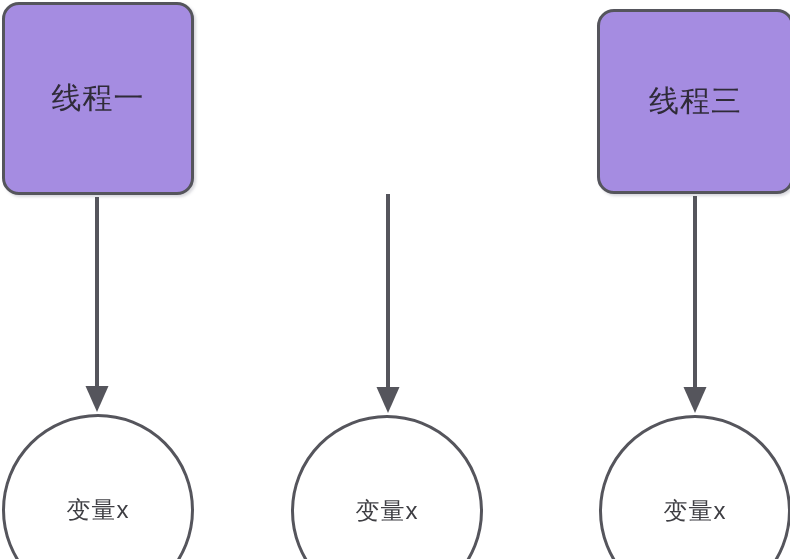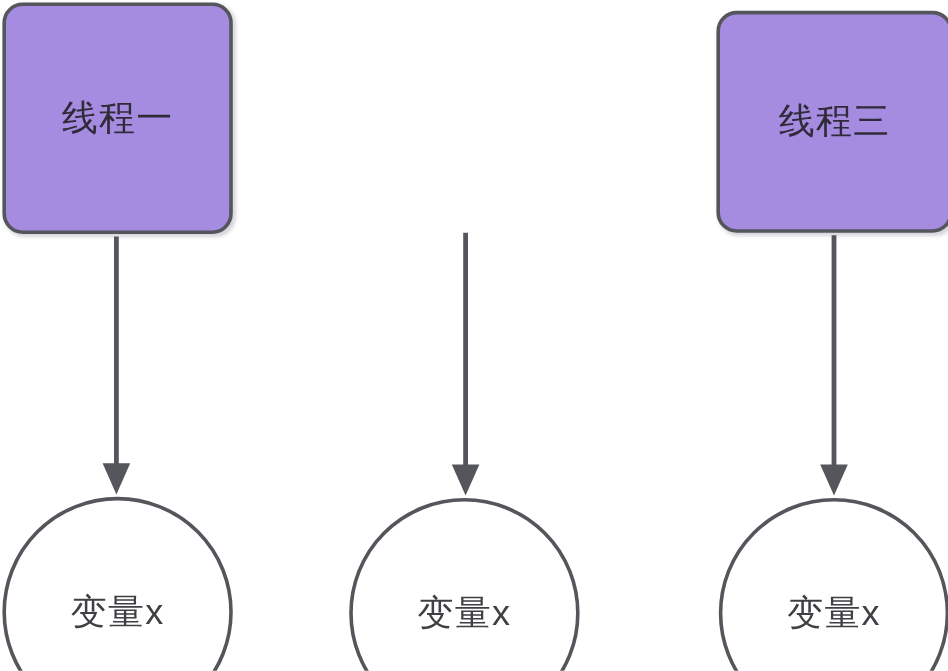--- a/index.html
+++ b/index.html
@@ -44,21 +44,21 @@
   .arrows polygon{fill:var(--arrow);}
   .var-circle{
     position:absolute;
     width:192px;height:192px;
     border:3.5px solid var(--circle-border);
     border-radius:50%;
     background:var(--bg);
     display:flex;align-items:center;justify-content:center;
   }
   .var-circle .label{
-    font-size:30px;
+    font-size:24px;
     color:var(--circle-text);
     letter-spacing:1px;
     white-space:nowrap;
   }
   
   #thread-1{left:2px;top:2px;width:192px;height:193px;}
   #thread-2{left:290px;top:4px;width:195px;height:188px;}
   #thread-3{left:597px;top:9px;width:197px;height:185px;}
   #variable-1{left:2px;top:414px;}
   #variable-2{left:291px;top:415px;}

